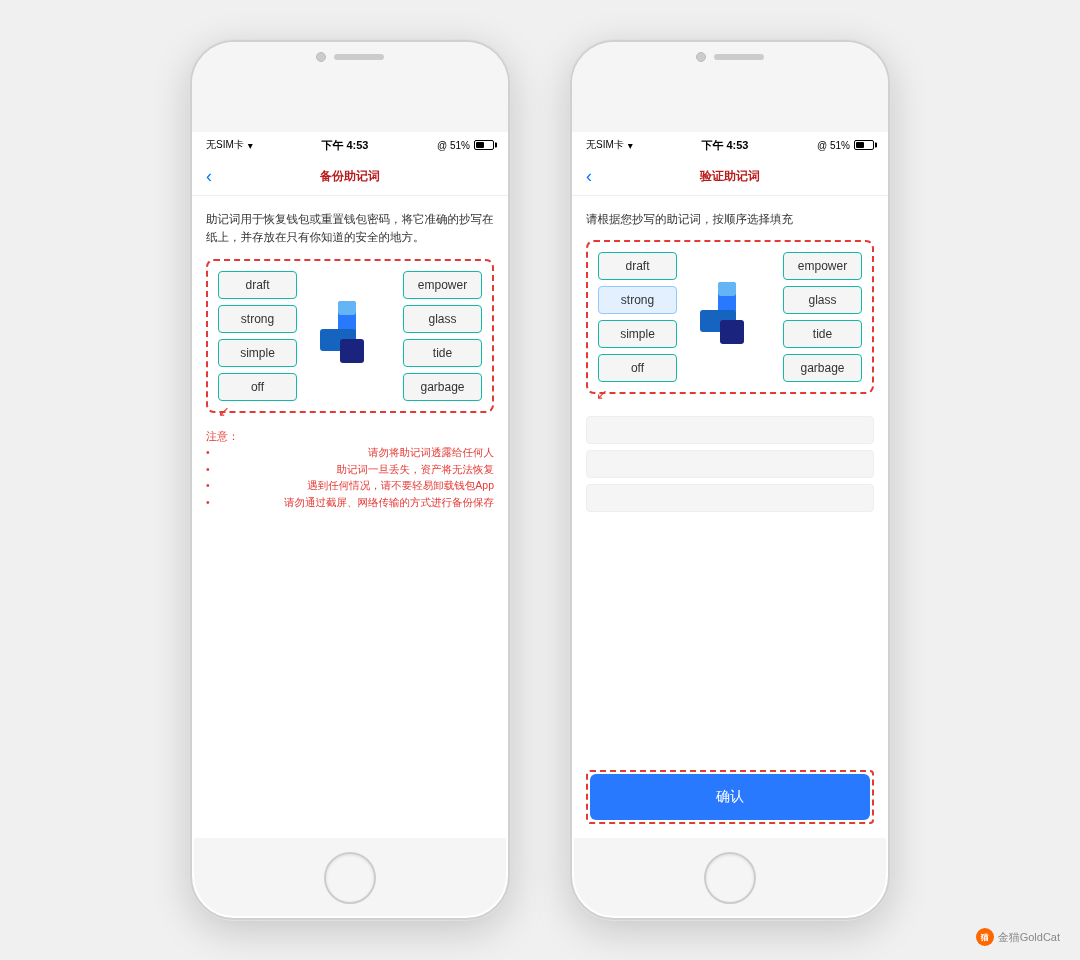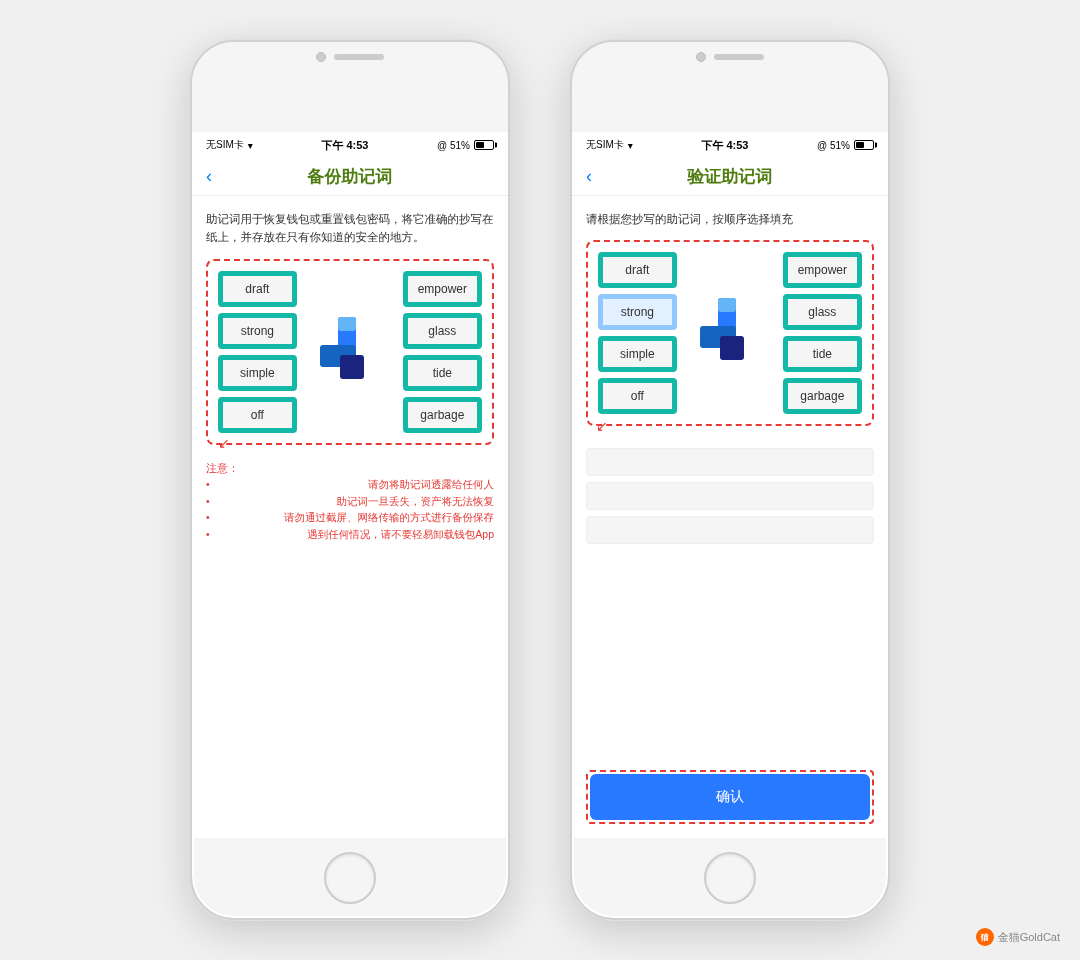--- a/index.html
+++ b/index.html
@@ -122,21 +122,21 @@
       justify-content: center;
       border-bottom: 1px solid #eee;
       position: relative;
       flex-shrink: 0;
     }
     .nav-back {
       position: absolute; left: 14px;
       font-size: 18px; color: #007aff; cursor: pointer;
     }
     .nav-title {
-      font-size: 17px; font-weight: 600; color: #4d7c0f;
+      font-size: 12px; font-weight: 600; color: #b91c1c;
     }
 
     
     .screen-content {
       flex: 1;
       overflow-y: auto;
       padding: 14px;
       display: flex;
       flex-direction: column;
       gap: 12px;
@@ -173,21 +173,21 @@
       align-items: center;
       justify-content: center;
     }
     .word-item {
       background: #f5f5f5;
       border-radius: 4px;
       padding: 6px 10px;
       font-size: 12px;
       color: #333;
       text-align: center;
-      border: 5px solid #14b8a6;
+      border: 1px solid #14b8a6;
     }
     .word-item.selected {
       background: #e3f0ff;
       border-color: #90c8ff;
     }
     .corner-arrow {
       position: absolute;
       bottom: -8px;
       left: 10px;
       color: #e53935;
@@ -338,22 +338,22 @@
               <div class="word-item">garbage</div>
             </div>
           </div>
           <div class="corner-arrow">↙</div>
         </div>
 
         <div class="warning-section">
           <div class="warning-title">注意：</div>
           <div class="warning-item">请勿将助记词透露给任何人</div>
           <div class="warning-item">助记词一旦丢失，资产将无法恢复</div>
+          <div class="warning-item">遇到任何情况，请不要轻易卸载钱包App</div>
           <div class="warning-item">请勿通过截屏、网络传输的方式进行备份保存</div>
-          <div class="warning-item">遇到任何情况，请不要轻易卸载钱包App</div>
         </div>
 
       </div>
     </div>
 
     <div class="phone-home-area">
       <div class="phone-home-btn"></div>
     </div>
   </div>
 

